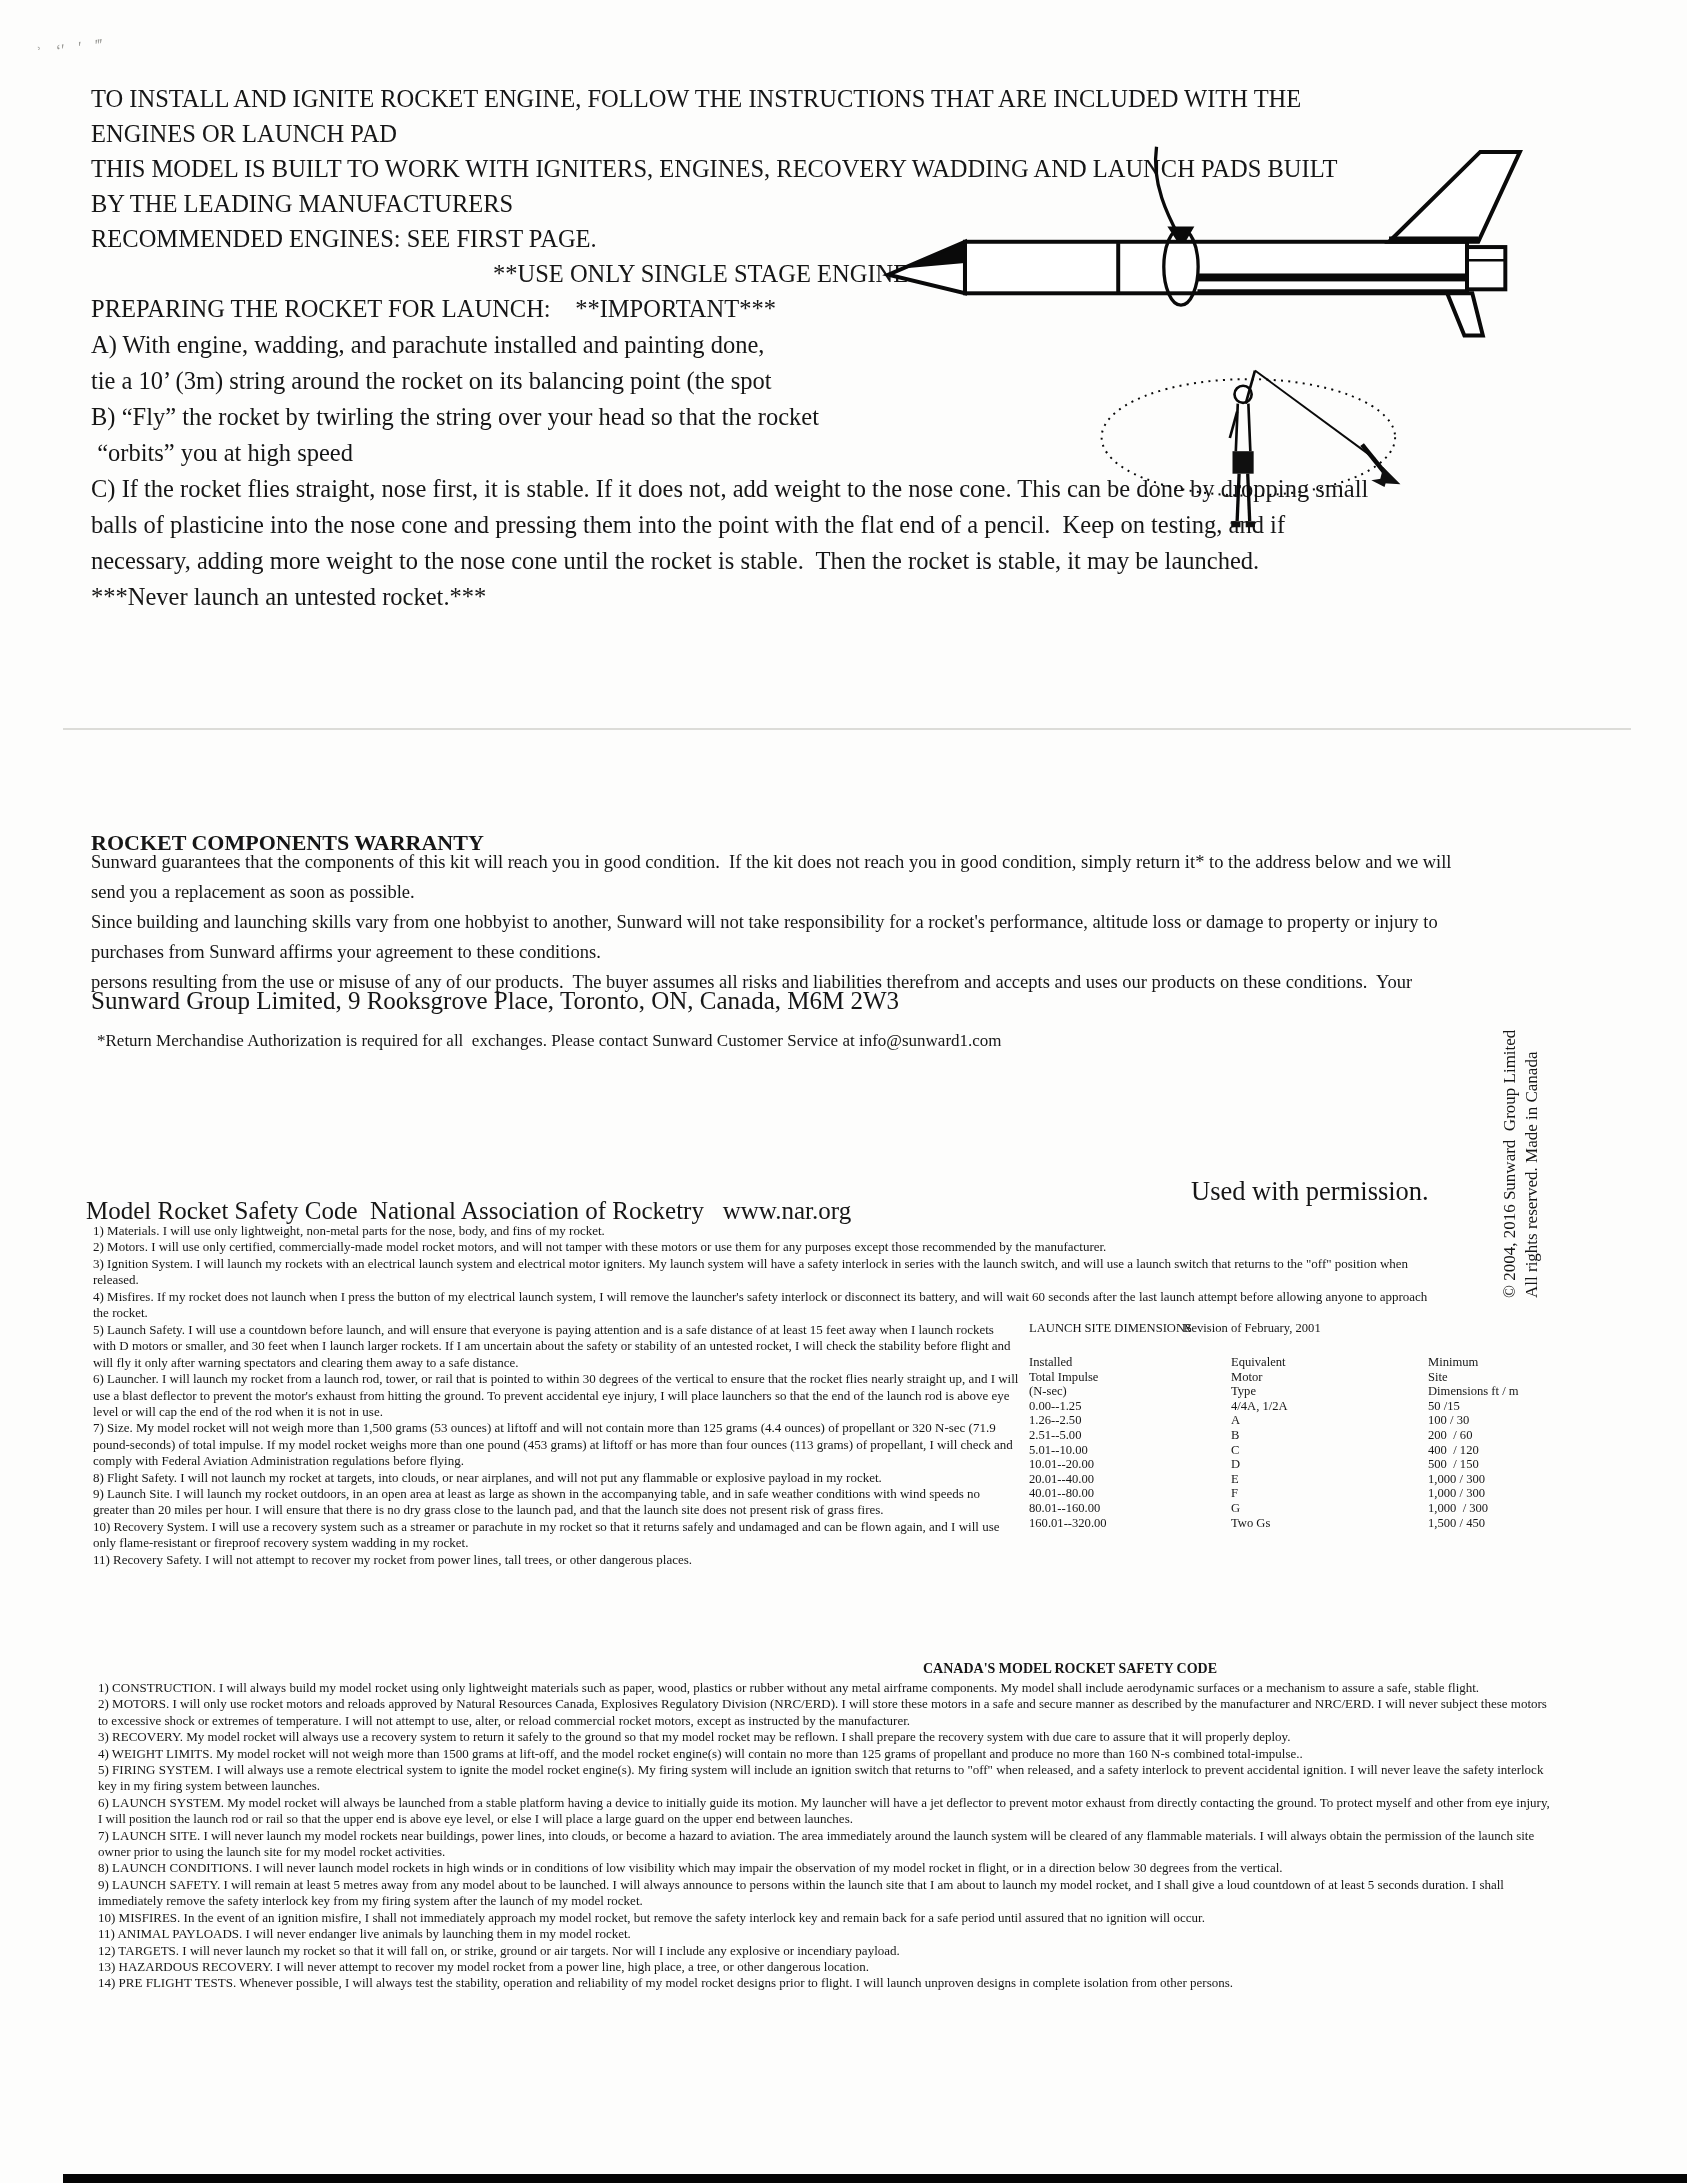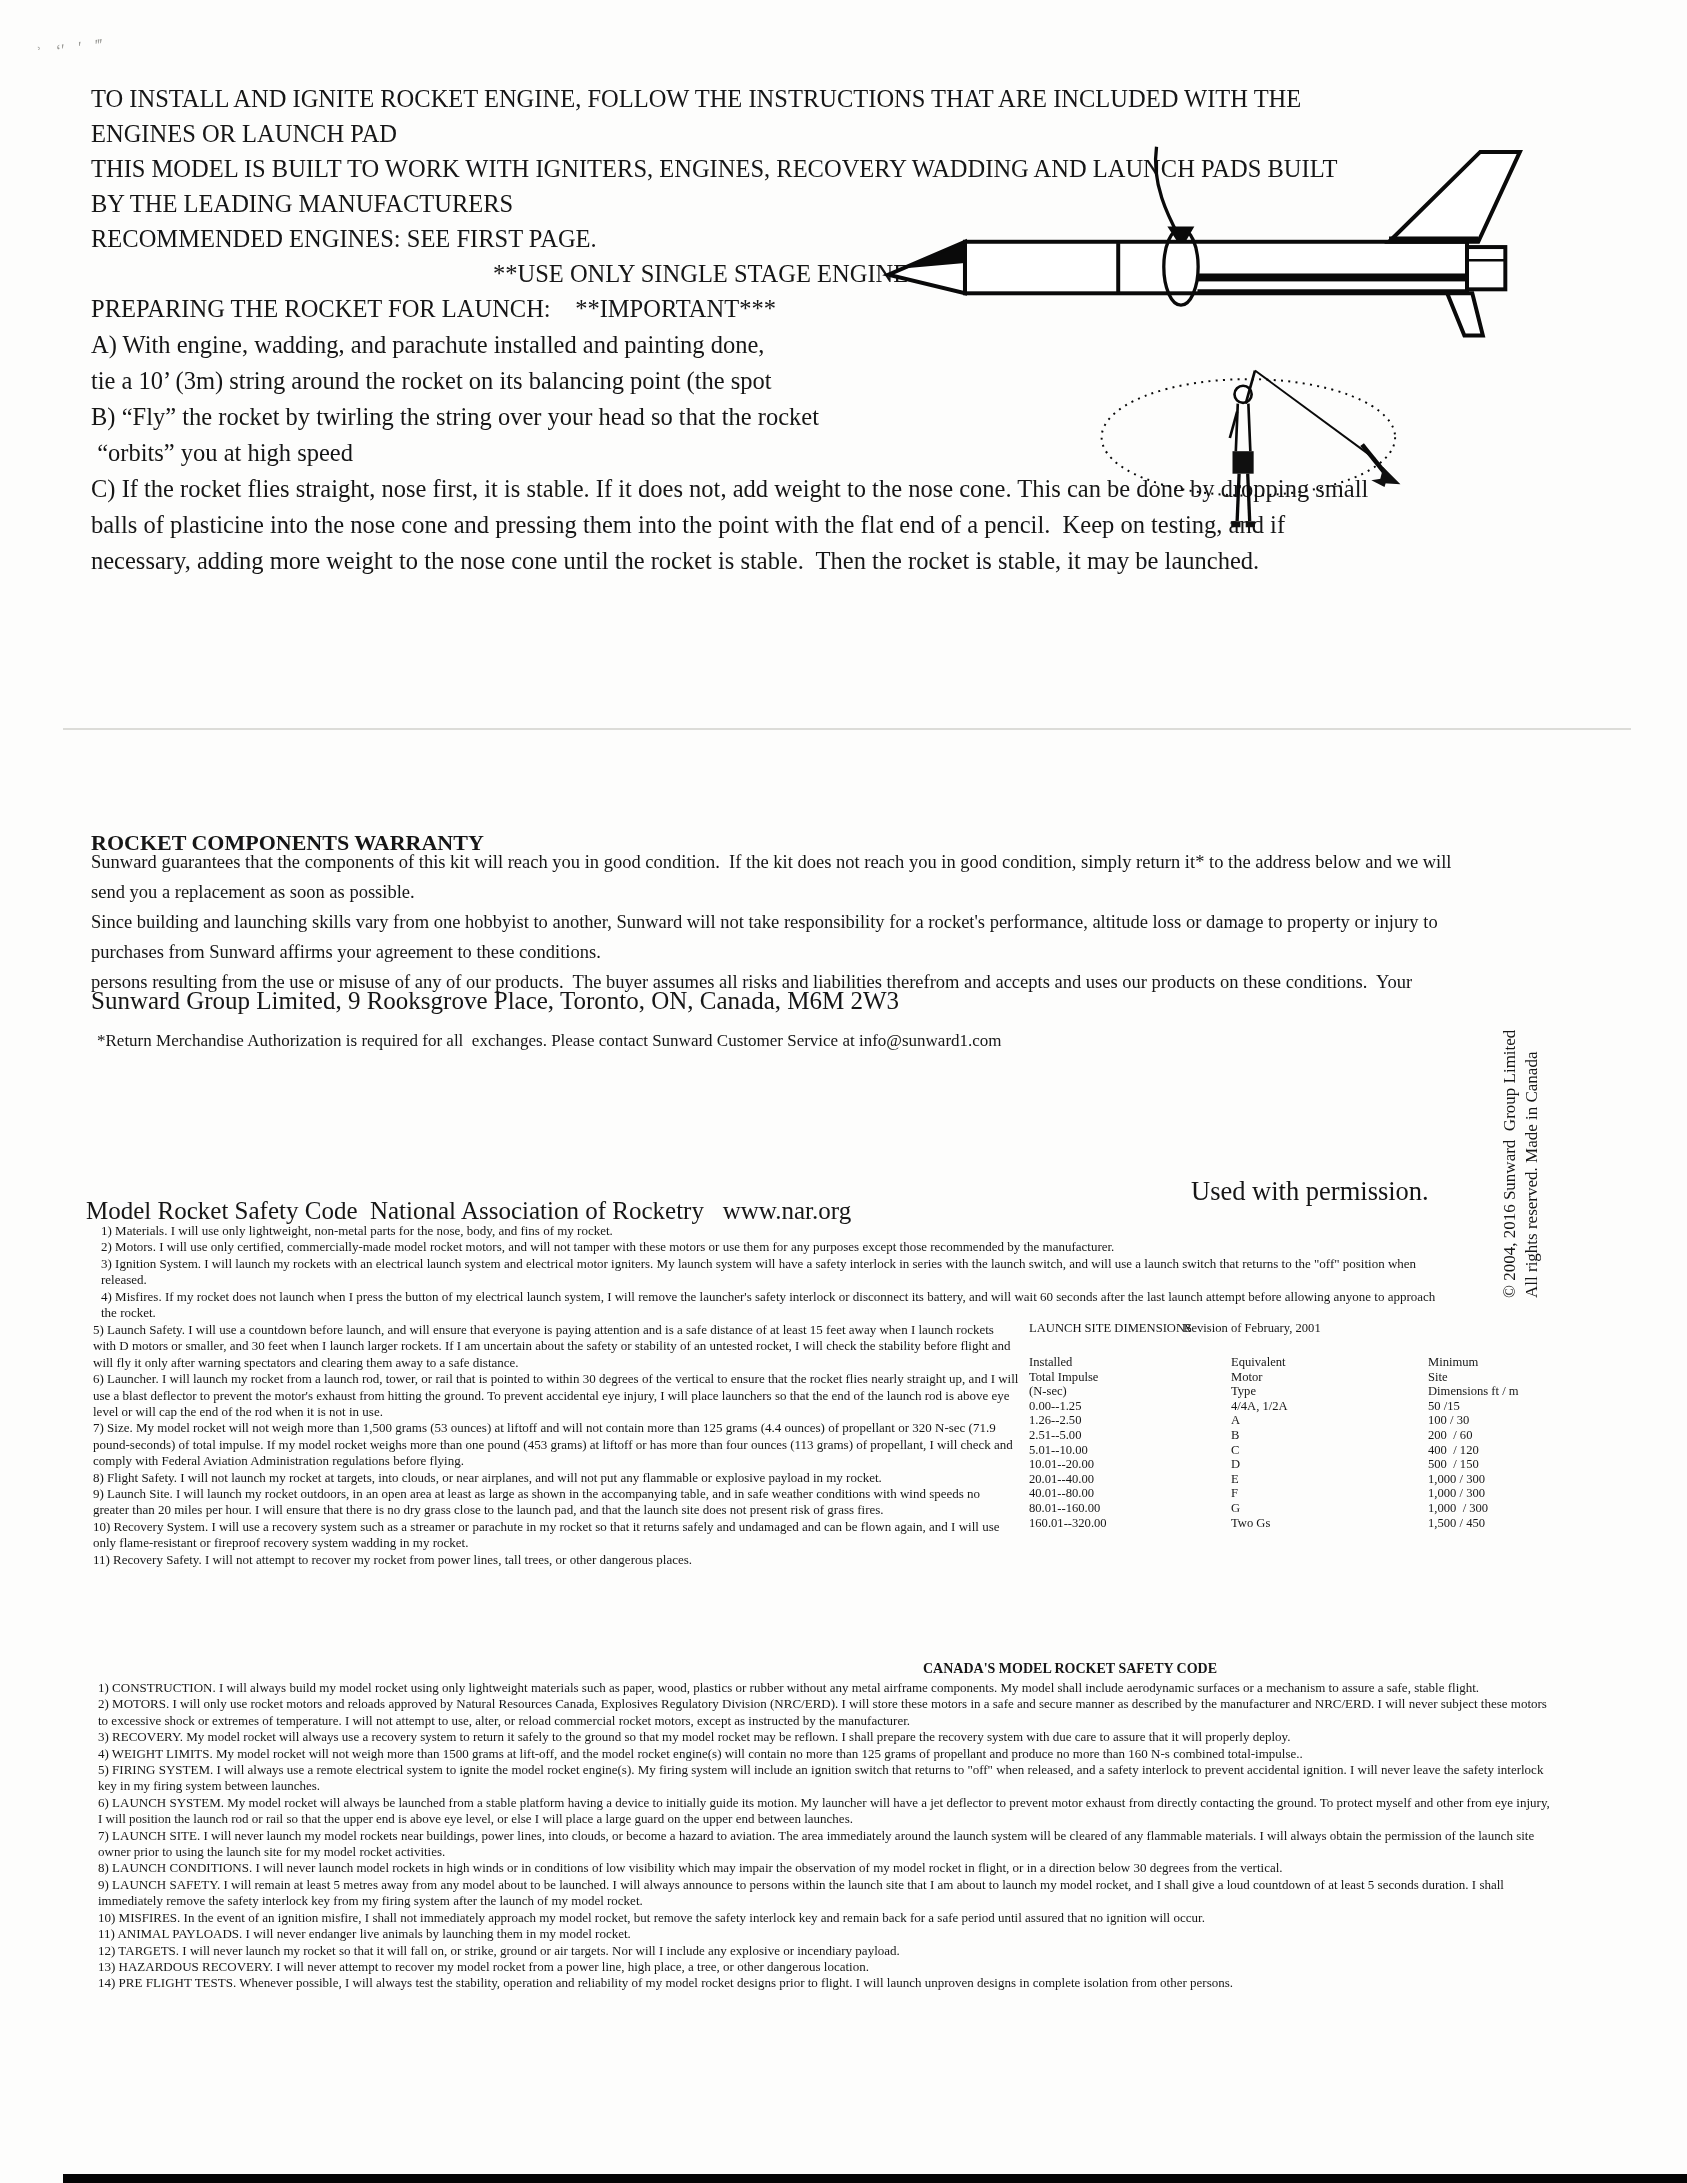--- a/index.html
+++ b/index.html
@@ -27,21 +27,21 @@
   .w-body{left:91px;top:847px;font-size:18.5px;line-height:30px;}
   .w-body div{white-space:pre;}
   .w-address{left:91px;top:987px;font-size:25px;white-space:pre;}
   .w-return{left:97px;top:1031px;font-size:17px;white-space:pre;}
 
   .cp{left:1499px;top:1298px;transform:rotate(-90deg);transform-origin:0 0;width:284px;font-size:17px;line-height:22px;}
   .cp div{white-space:pre;}
 
   .nar-title{left:86px;top:1176px;font-size:25px;white-space:pre;}
   .nar-perm{left:1191px;top:1176px;font-size:26.5px;white-space:pre;}
-  .nar-full{left:93px;top:1223px;width:1336px;font-size:13px;line-height:16.4px;margin-left:8px;}
+  .nar-full{left:93px;top:1223px;width:1336px;font-size:13px;line-height:16.4px;}
   .nar-narrow{left:93px;top:1322px;width:926px;font-size:13px;line-height:16.4px;}
 
   .lst{left:1029px;top:1321px;font-size:12.6px;line-height:14.6px;}
   .lst .lst-el{position:absolute;white-space:pre;}
   .lst-title{left:0;top:0;}
   .lst-rev{left:154px;top:0;}
   .lst-col{position:absolute;top:34px;}
   .c1{left:0;} .c2{left:202px;} .c3{left:399px;}
   .lst-col div{white-space:pre;height:14.6px;}
 
@@ -94,20 +94,21 @@
   </svg>
 
   <section class="abs ft">
     <div>A) With engine, wadding, and parachute installed and painting done,</div>
     <div>tie a 10’ (3m) string around the rocket on its balancing point (the spot</div>
     <div>B) “Fly” the rocket by twirling the string over your head so that the rocket</div>
     <div> “orbits” you at high speed</div>
     <div>C) If the rocket flies straight, nose first, it is stable. If it does not, add weight to the nose cone. This can be done by dropping small</div>
     <div>balls of plasticine into the nose cone and pressing them into the point with the flat end of a pencil.  Keep on testing, and if</div>
     <div>necessary, adding more weight to the nose cone until the rocket is stable.  Then the rocket is stable, it may be launched.</div>
+    <div>***Never launch an untested rocket.***</div>
   </section>
 
   <svg class="abs person-svg" viewBox="0 0 475 285" xmlns="http://www.w3.org/2000/svg">
     <ellipse cx="232" cy="115" rx="222" ry="88" fill="none" stroke="#0a0a0a" stroke-width="3" stroke-dasharray="3 8"></ellipse>
     <g stroke="#0a0a0a" fill="none" stroke-width="4">
       <circle cx="224" cy="50" r="13" fill="#ffffff"></circle>
       <line x1="228" y1="64" x2="242" y2="14"></line>
       <line x1="242" y1="14" x2="424" y2="148" stroke-width="3"></line>
       <path d="M216,64 L213,136 M232,64 L235,136"></path>
       <line x1="215" y1="76" x2="204" y2="116"></line>

